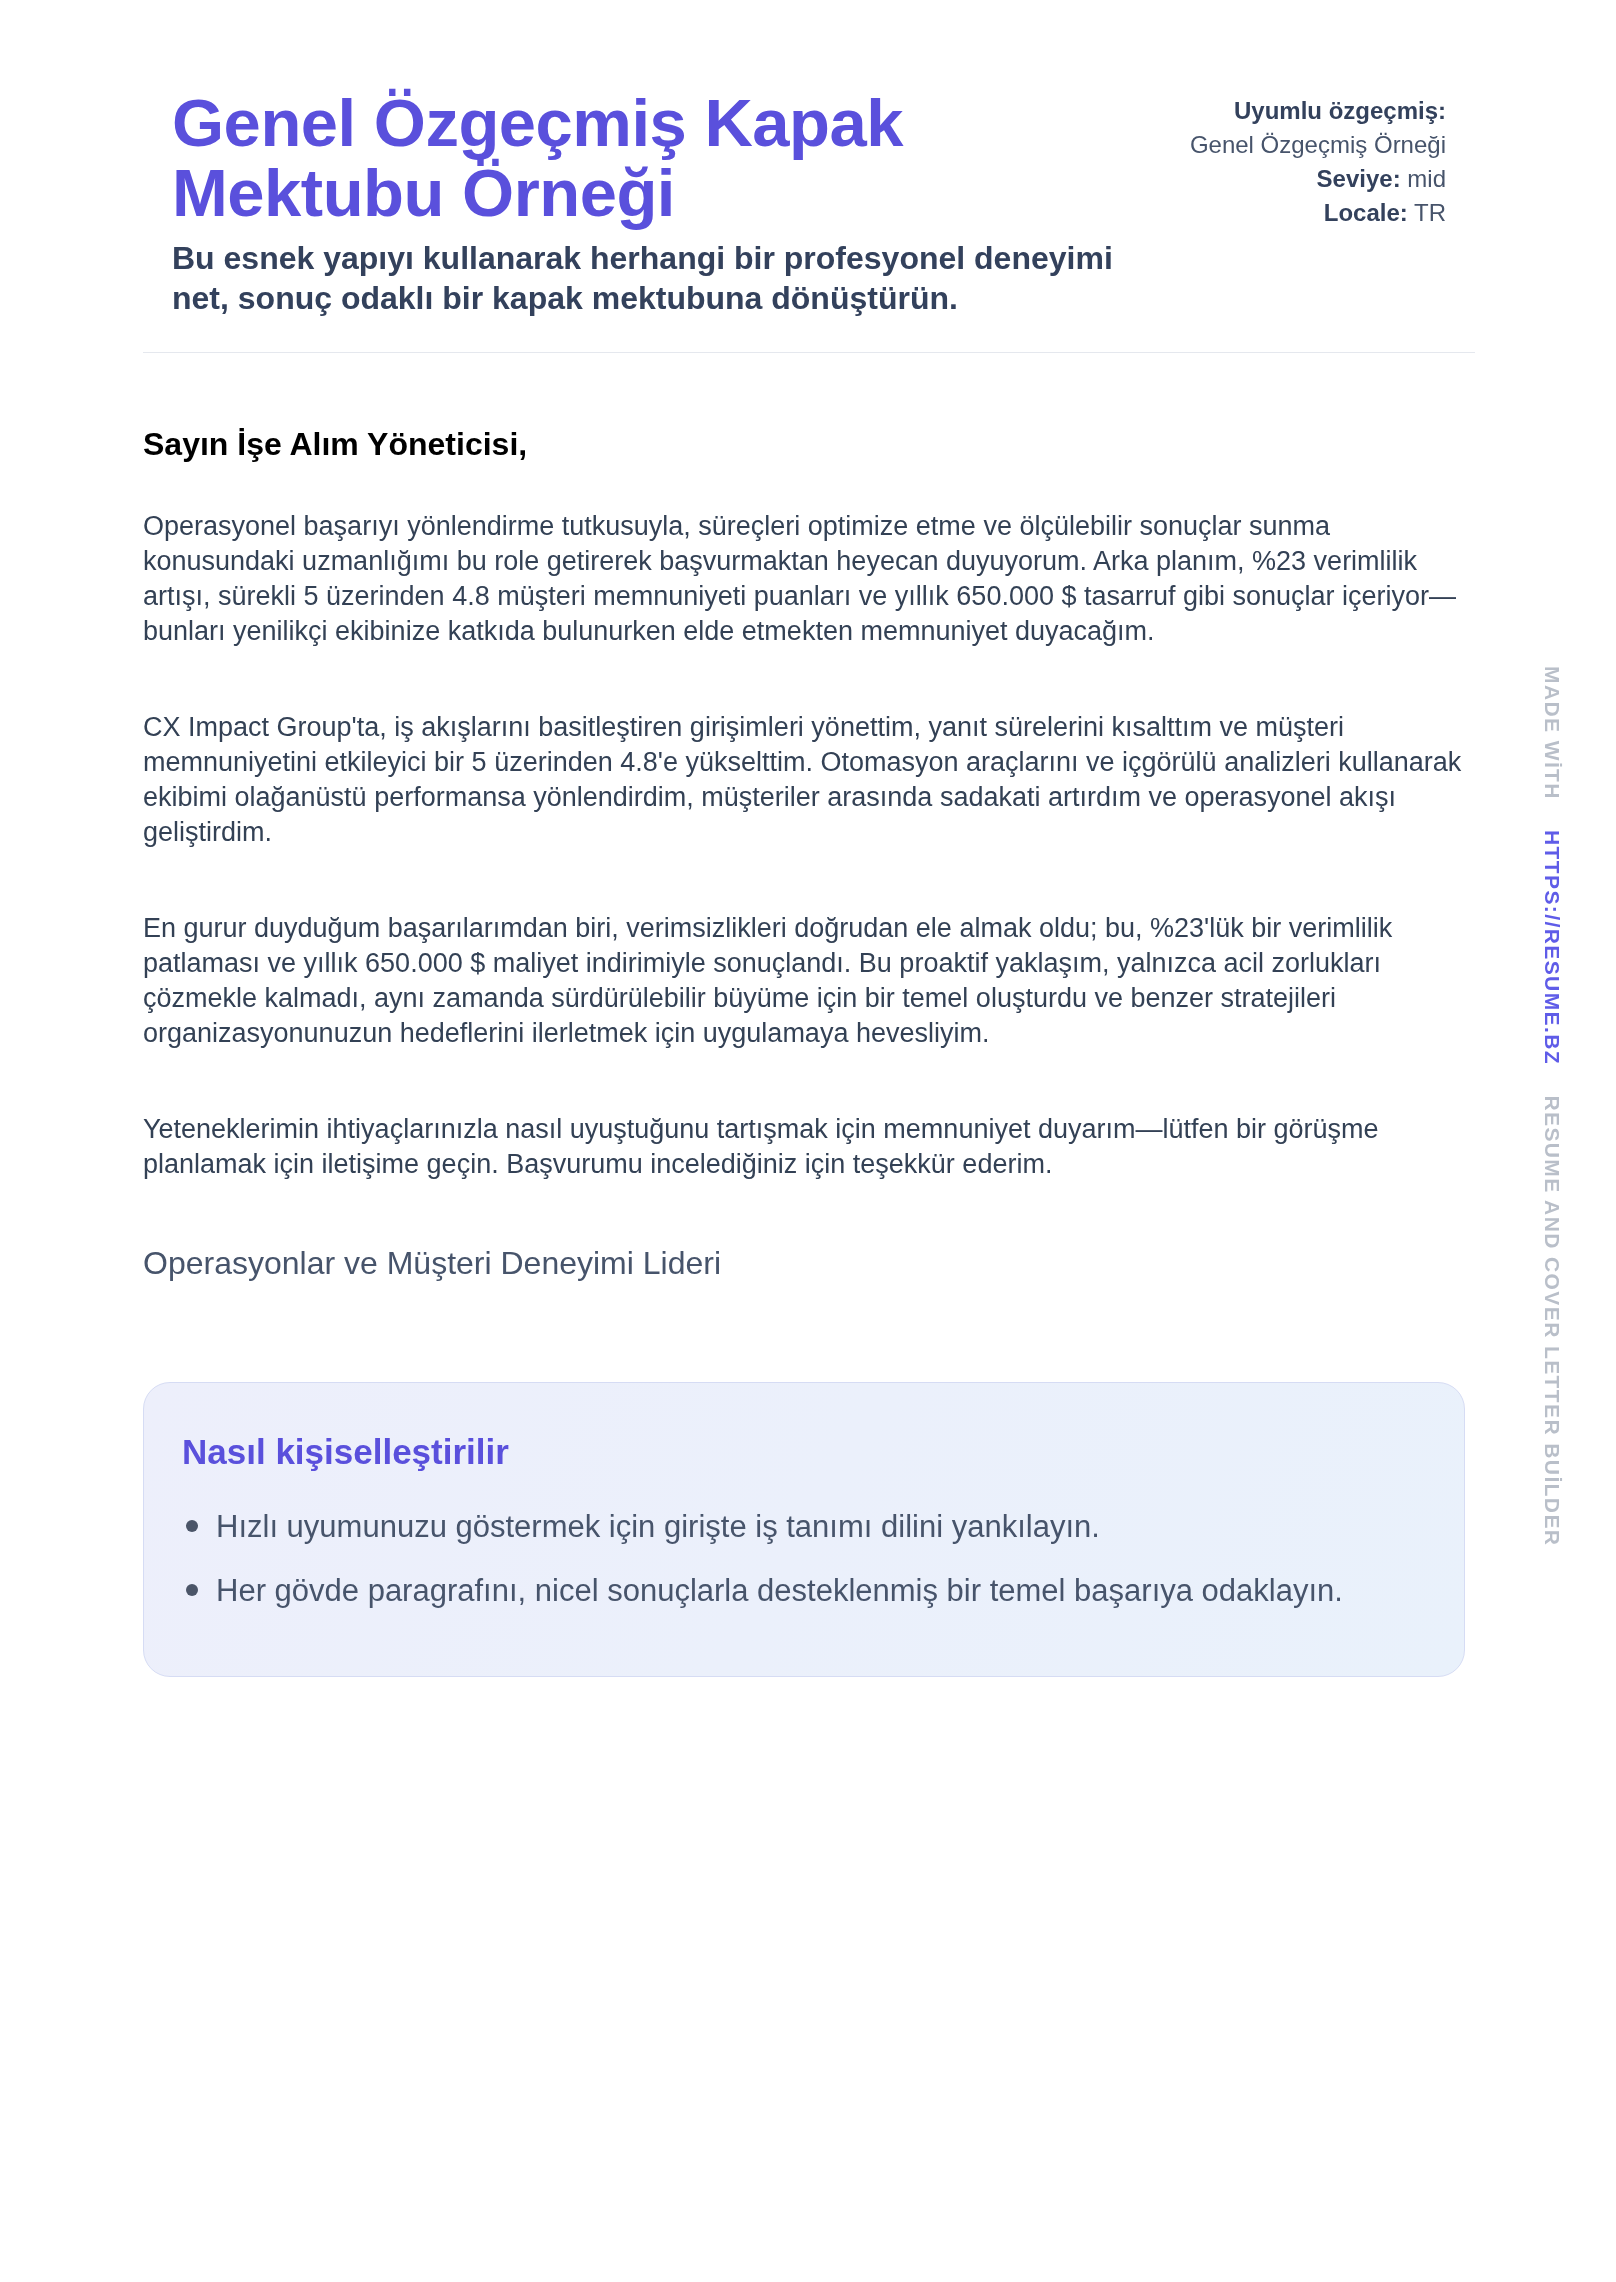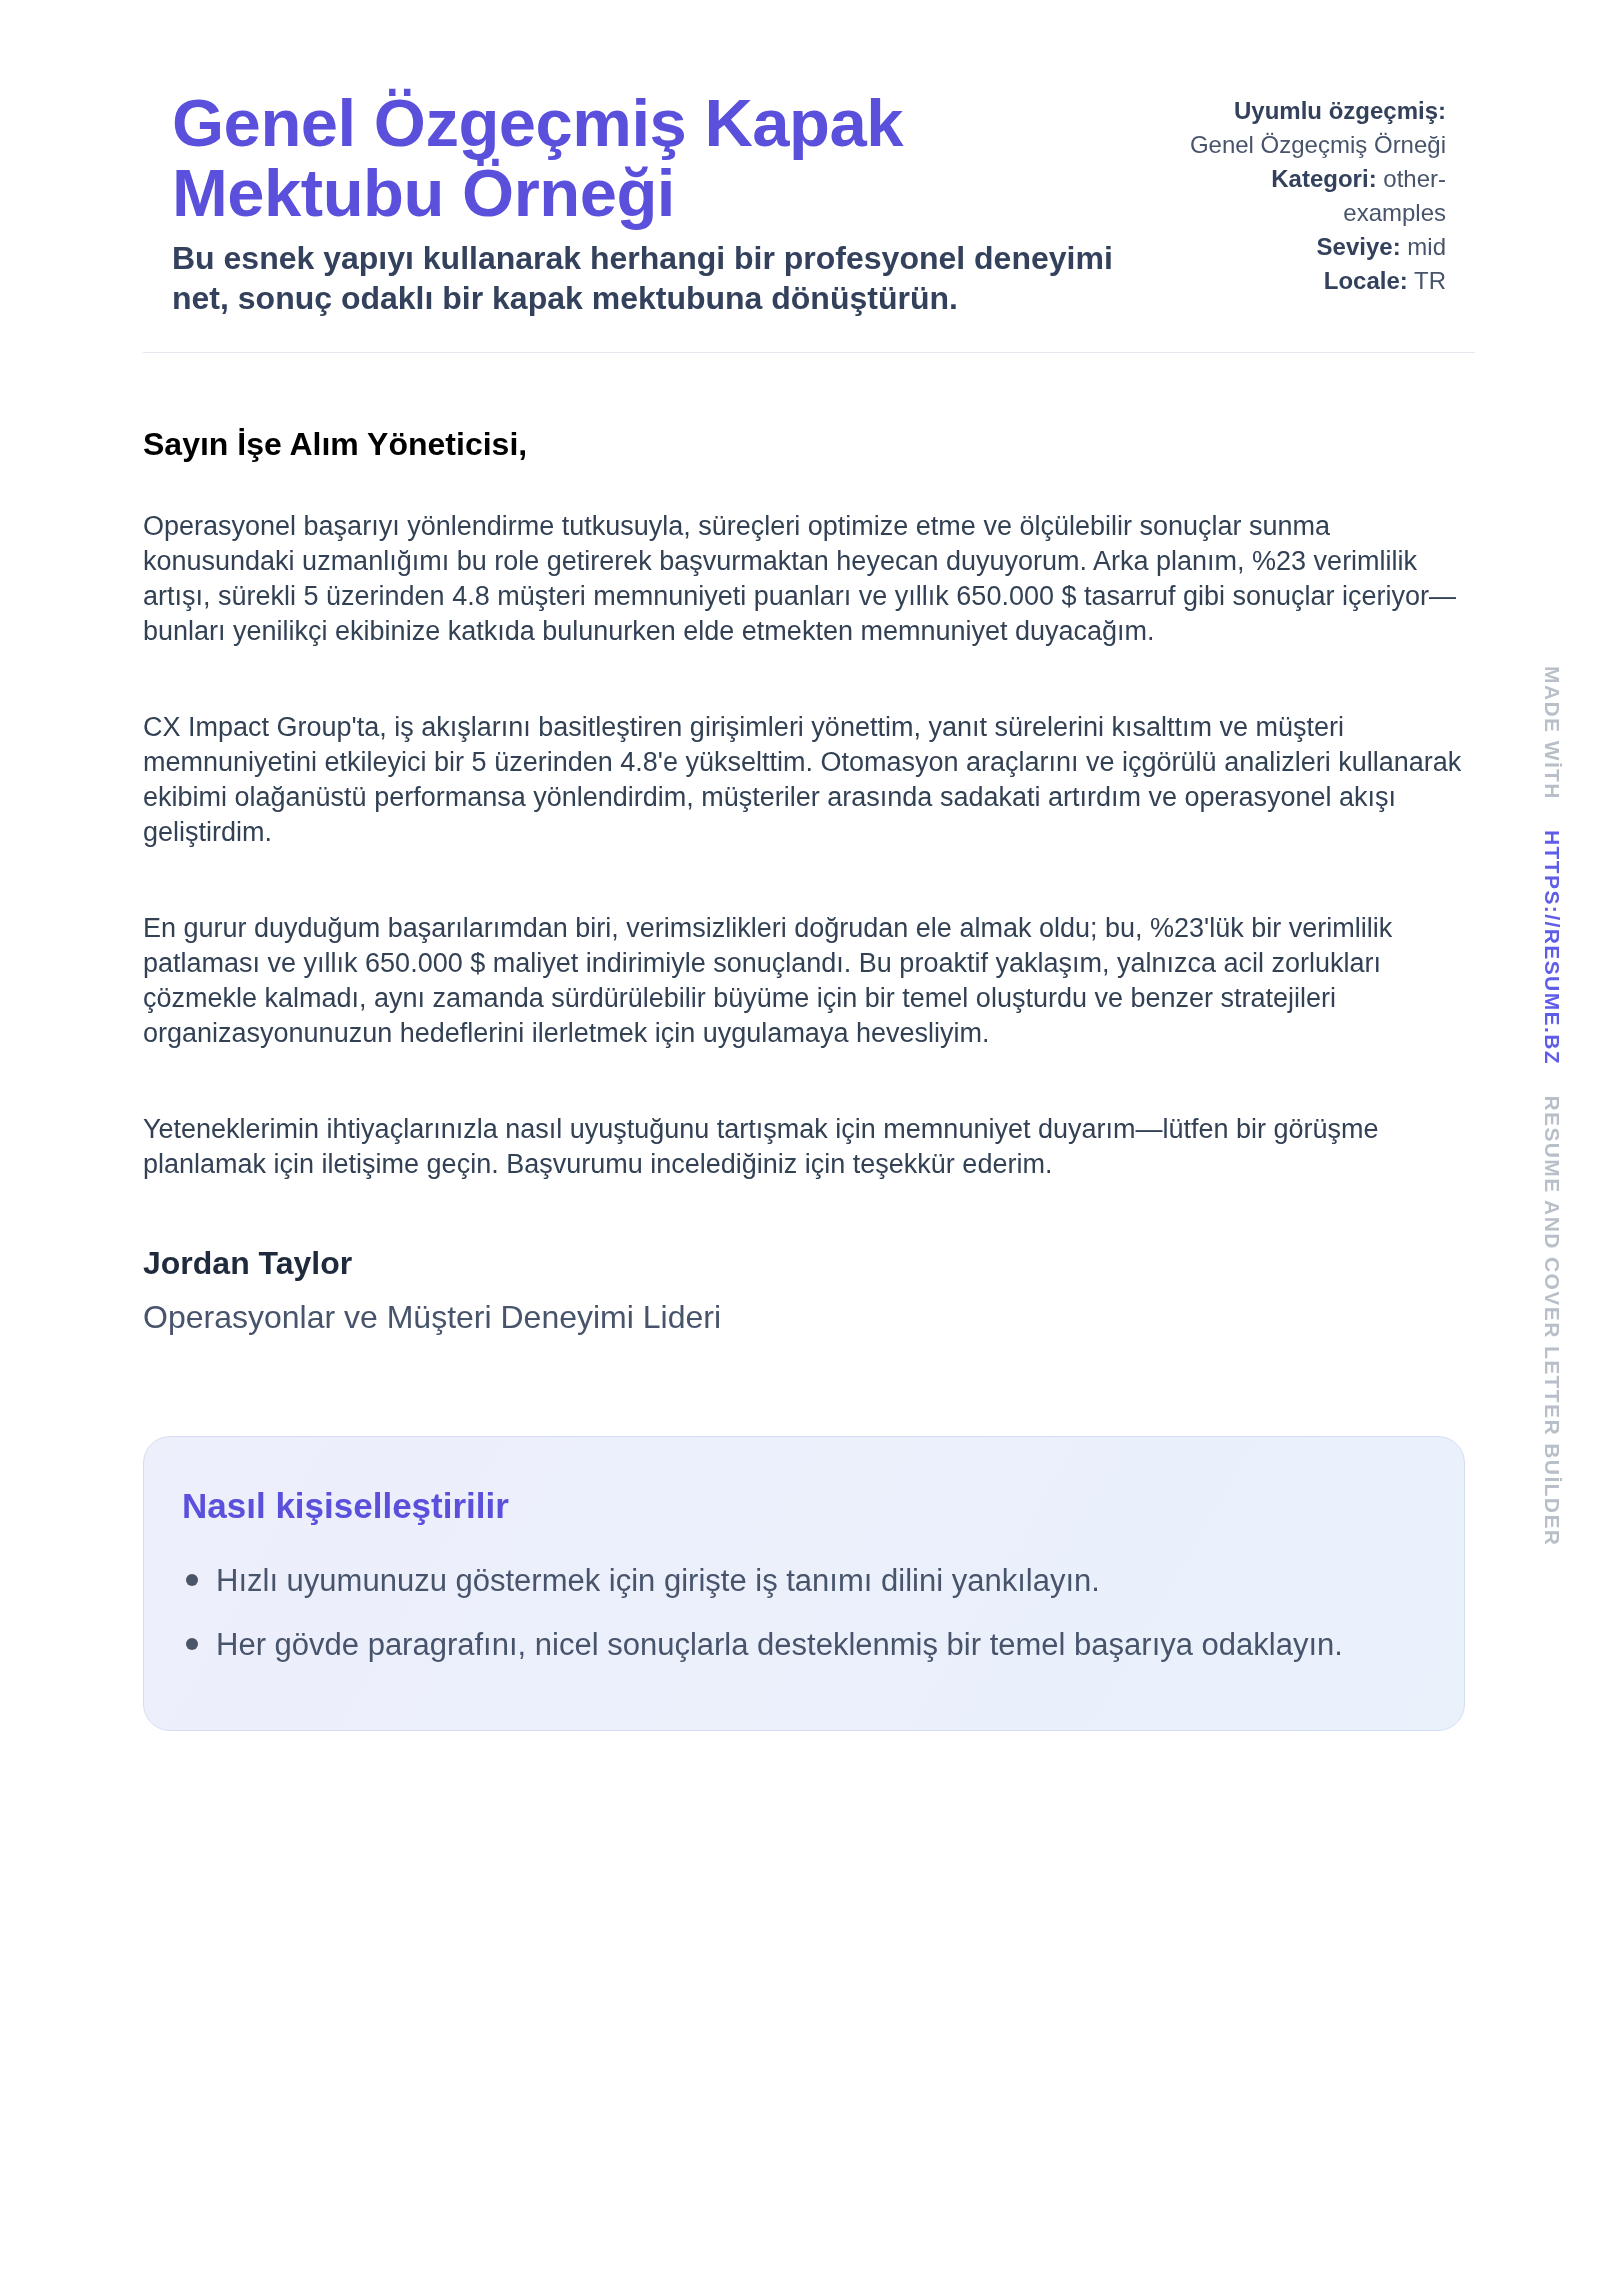--- a/index.html
+++ b/index.html
@@ -146,24 +146,20 @@
       <h1 class="title">Genel Özgeçmiş Kapak Mektubu Örneği</h1>
       <p class="subtitle">Bu esnek yapıyı kullanarak herhangi bir profesyonel deneyimi net, sonuç odaklı bir kapak mektubuna dönüştürün.</p>
     </div>
     <aside class="meta">
 
         <div class="meta-item">
           <span class="meta-label">Uyumlu özgeçmiş:</span>
           <span class="meta-value">Genel Özgeçmiş Örneği</span>
         </div>
 
-        <div class="meta-item">
-          <span class="meta-label">Kategori:</span>
-          <span class="meta-value">other-examples</span>
-        </div>
 
         <div class="meta-item">
           <span class="meta-label">Seviye:</span>
           <span class="meta-value">mid</span>
         </div>
 
         <div class="meta-item">
           <span class="meta-label">Locale:</span>
           <span class="meta-value">TR</span>
         </div>
@@ -179,21 +175,20 @@
 
         <p class="para">Operasyonel başarıyı yönlendirme tutkusuyla, süreçleri optimize etme ve ölçülebilir sonuçlar sunma konusundaki uzmanlığımı bu role getirerek başvurmaktan heyecan duyuyorum. Arka planım, %23 verimlilik artışı, sürekli 5 üzerinden 4.8 müşteri memnuniyeti puanları ve yıllık 650.000 $ tasarruf gibi sonuçlar içeriyor—bunları yenilikçi ekibinize katkıda bulunurken elde etmekten memnuniyet duyacağım.</p>
 
         <p class="para">CX Impact Group'ta, iş akışlarını basitleştiren girişimleri yönettim, yanıt sürelerini kısalttım ve müşteri memnuniyetini etkileyici bir 5 üzerinden 4.8'e yükselttim. Otomasyon araçlarını ve içgörülü analizleri kullanarak ekibimi olağanüstü performansa yönlendirdim, müşteriler arasında sadakati artırdım ve operasyonel akışı geliştirdim.</p>
 
         <p class="para">En gurur duyduğum başarılarımdan biri, verimsizlikleri doğrudan ele almak oldu; bu, %23'lük bir verimlilik patlaması ve yıllık 650.000 $ maliyet indirimiyle sonuçlandı. Bu proaktif yaklaşım, yalnızca acil zorlukları çözmekle kalmadı, aynı zamanda sürdürülebilir büyüme için bir temel oluşturdu ve benzer stratejileri organizasyonunuzun hedeflerini ilerletmek için uygulamaya hevesliyim.</p>
 
         <p class="para">Yeteneklerimin ihtiyaçlarınızla nasıl uyuştuğunu tartışmak için memnuniyet duyarım—lütfen bir görüşme planlamak için iletişime geçin. Başvurumu incelediğiniz için teşekkür ederim.</p>
       </div>
 
-    <p class="sig-name">Jordan Taylor</p>
     <p class="sig-role">Operasyonlar ve Müşteri Deneyimi Lideri</p>
   </main>
 
   <section class="tips-card">
     <h2 class="tips-title">Nasıl kişiselleştirilir</h2>
     <ul class="tips-list">
 
 
         <li>Hızlı uyumunuzu göstermek için girişte iş tanımı dilini yankılayın.</li>
 

